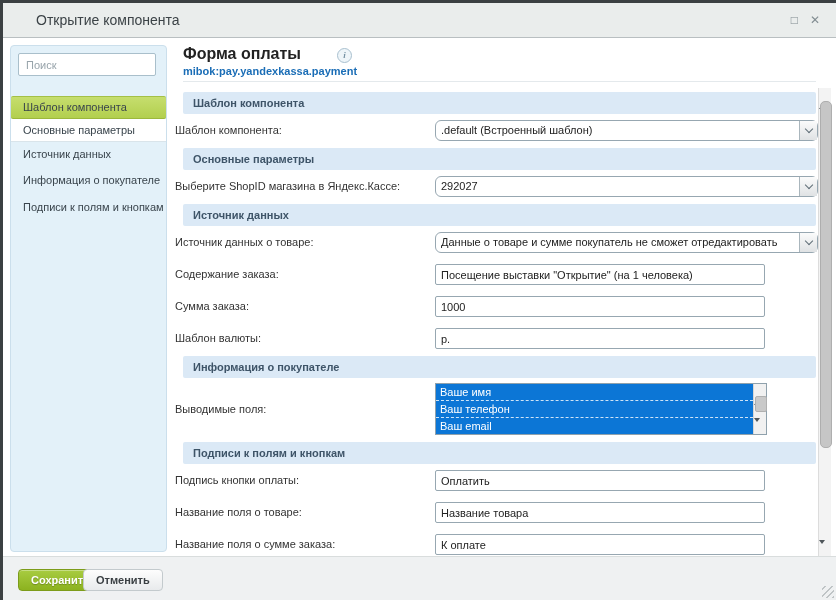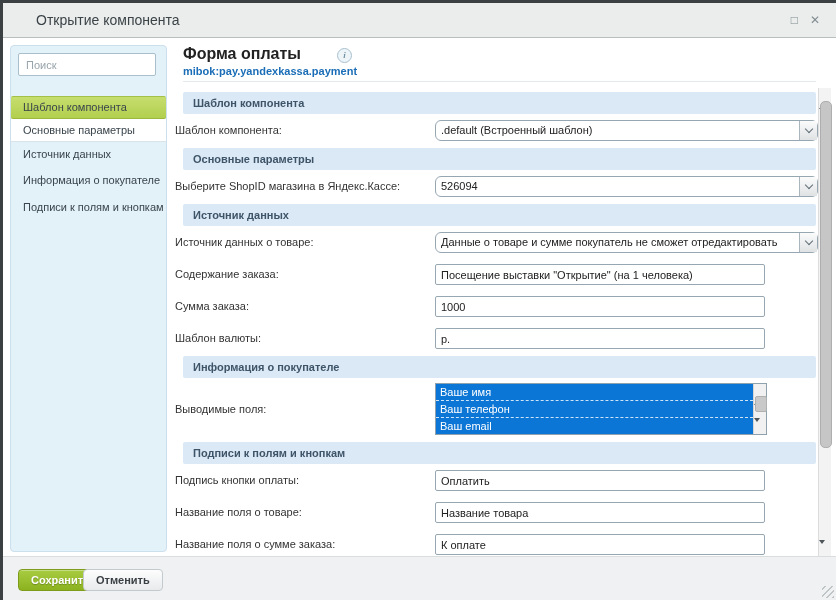--- a/index.html
+++ b/index.html
@@ -132,21 +132,21 @@
         <span class="select-btn">
             <i class="chev"></i>
           </span>
       </div>
     </div>
 
     <div class="sec">Основные параметры</div>
     <div class="row after-sec">
       <span class="flabel">Выберите ShopID магазина в Яндекс.Кассе:</span>
       <div class="select">
-        <span class="select-value">526094</span>
+        <span class="select-value">292027</span>
         <span class="select-btn">
             <i class="chev"></i>
           </span>
       </div>
     </div>
 
     <div class="sec">Источник данных</div>
     <div class="row after-sec">
       <span class="flabel">Источник данных о товаре:</span>
       <div class="select">

